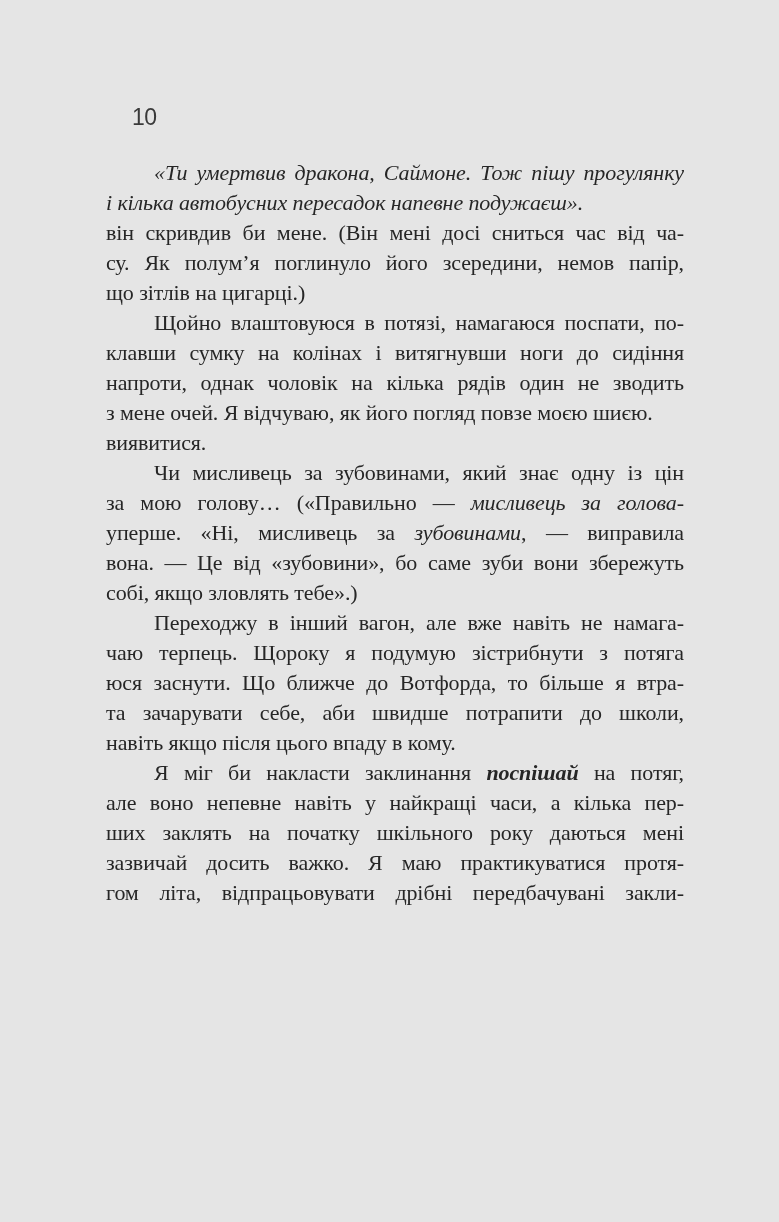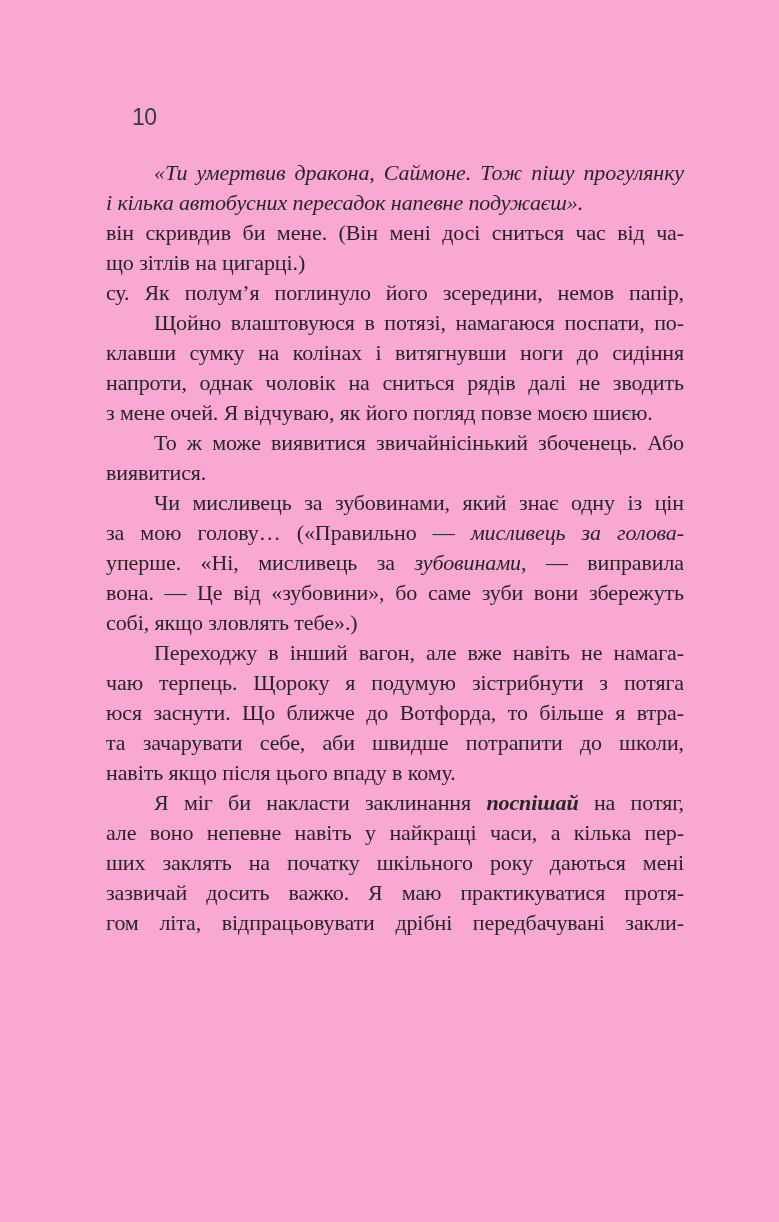--- a/index.html
+++ b/index.html
@@ -10,21 +10,21 @@
   body {
     width: 779px;
     height: 1222px;
     position: relative;
     overflow: hidden;
     font-family: "Liberation Serif", "DejaVu Serif", serif;
   }
   .book-page {
     position: absolute;
     inset: 0;
-    background: #f9a8d4;
+    background: #e5e5e5;
   }
   .page-number {
     position: absolute;
     left: 132px;
     top: 104px;
     font-family: "Liberation Sans", "DejaVu Sans", sans-serif;
     font-size: 23px;
     letter-spacing: -0.5px;
     color: #3a3a3a;
   }
@@ -57,31 +57,30 @@
 
 <div class="book-page">
   <div class="page-number">10</div>
   <div class="text-block">
       <div class="para italic">
         <div class="line first"><span class="run">«Ти умертвив дракона, Саймоне. Тож пішу прогулянку</span></div>
         <div class="line last"><span class="run">і кілька автобусних пересадок напевне подужаєш».</span></div>
       </div>
       <div class="para">
         <div class="line"><span class="run">він скривдив би мене. (Він мені досі сниться час від ча-</span></div>
+        <div class="line"><span class="run">су. Як полум’я поглинуло його зсередини, немов папір,</span></div>
         <div class="line last"><span class="run">що зітлів на цигарці.)</span></div>
-        <div class="line"><span class="run">су. Як полум’я поглинуло його зсередини, немов папір,</span></div>
       </div>
       <div class="para">
         <div class="line first"><span class="run">Щойно влаштовуюся в потязі, намагаюся поспати, по-</span></div>
         <div class="line"><span class="run">клавши сумку на колінах і витягнувши ноги до сидіння</span></div>
-        <div class="line"><span class="run">напроти, однак чоловік на сниться рядів далі не зводить</span></div>
+        <div class="line"><span class="run">напроти, однак чоловік на кілька рядів один не зводить</span></div>
         <div class="line last"><span class="run">з мене очей. Я відчуваю, як його погляд повзе моєю шиєю.</span></div>
       </div>
       <div class="para">
-        <div class="line first"><span class="run">То ж може виявитися звичайнісінький збоченець. Або</span></div>
         <div class="line last"><span class="run">виявитися.</span></div>
       </div>
       <div class="para">
         <div class="line first"><span class="run">Чи мисливець за зубовинами, який знає одну із цін</span></div>
         <div class="line"><span class="run">за мою голову… («Правильно — </span><span class="run i">мисливець за голова-</span></div>
         <div class="line"><span class="run">уперше. «Ні, мисливець за </span><span class="run i">зубовинами</span><span class="run">, — виправила</span></div>
         <div class="line"><span class="run">вона. — Це від «зубовини», бо саме зуби вони збережуть</span></div>
         <div class="line last"><span class="run">собі, якщо зловлять тебе».)</span></div>
       </div>
       <div class="para">

